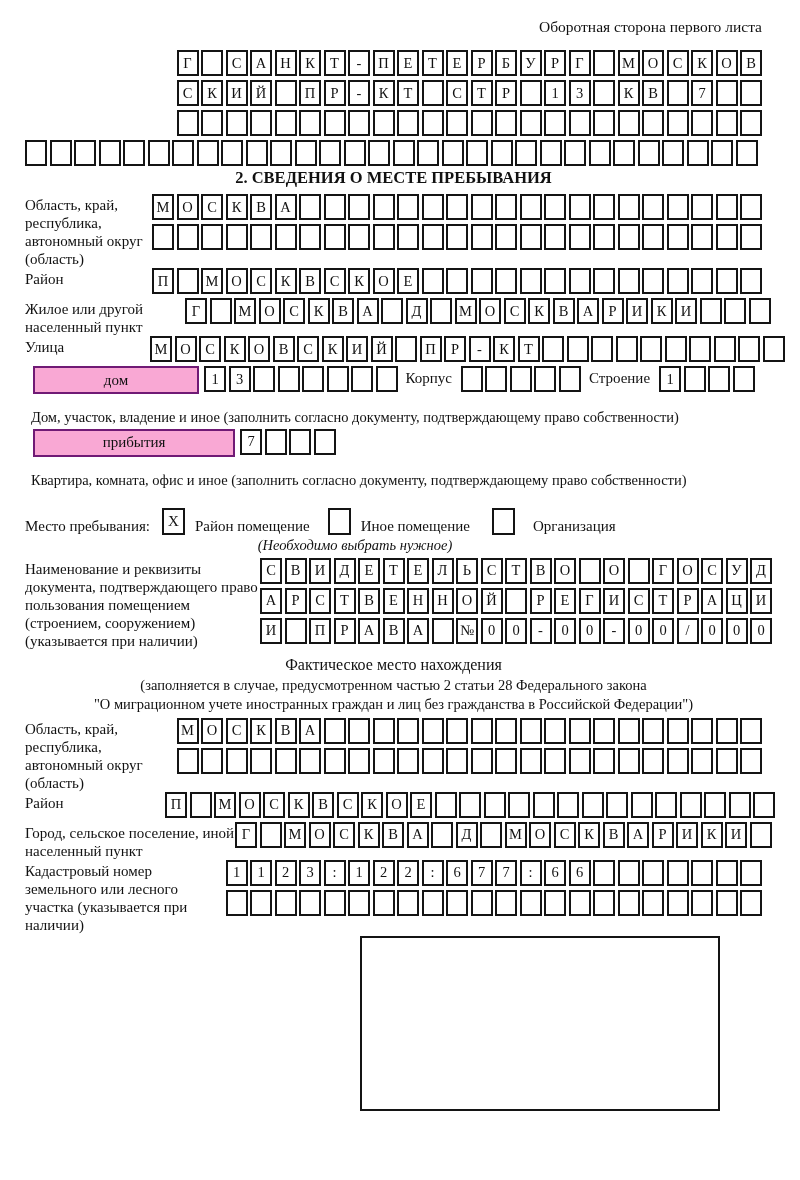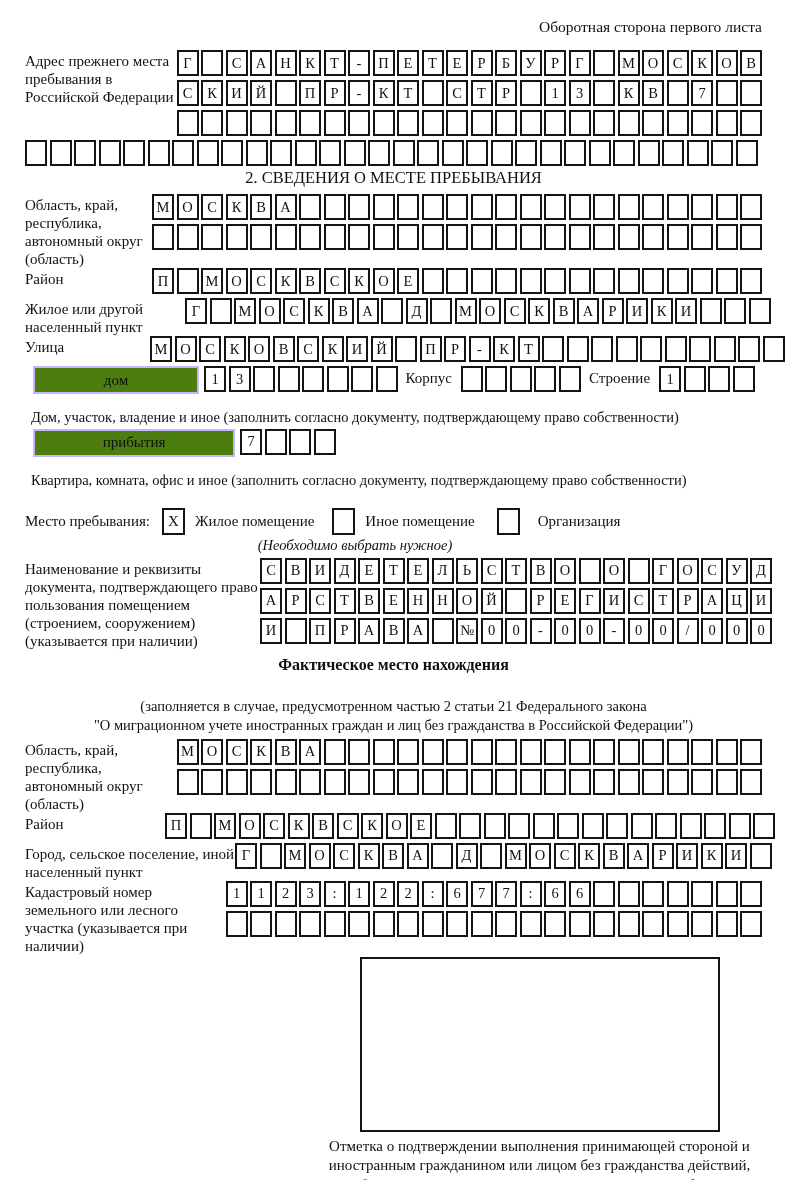--- a/index.html
+++ b/index.html
@@ -29,55 +29,54 @@
     flex:none;box-sizing:border-box;
     width:22px;height:26px;
     border:2px solid #141414;
     display:flex;align-items:center;justify-content:center;
     font-size:14.5px;background:#fff;
   }
   .fullrow{justify-content:flex-start;margin-bottom:2px;}
   .note{font-size:14.5px;line-height:1.24;}
   .center{text-align:center;}
   .leftnote{margin:15px 0 2px 6px;}
-  .sec-title{text-align:center;font-weight:normal;font-size:16.5px;margin:2px 0 6px 0;}
+  .sec-title{text-align:center;font-weight:bold;font-size:16.5px;margin:2px 0 6px 0;}
   .widebox{
-    box-sizing:border-box;border:2px solid #c4b5fd;height:28px;
+    box-sizing:border-box;border:2px solid #701a75;height:28px;
     display:flex;align-items:center;justify-content:center;
-    font-size:15px;background:#4d7c0f;flex:none;
+    font-size:15px;background:#f9a8d4;flex:none;
   }
   .dombox{width:166px;margin-left:8px;}
   .kvbox{width:202px;margin-left:8px;}
   .inlinerow{display:flex;align-items:flex-start;margin-bottom:2px;}
   .inline-label{font-size:15px;padding:4px 4px 0 8px;flex:none;}
   .cellrow.inline{margin-bottom:0;margin-left:5px;}
-  .mesto-row{display:flex;align-items:center;margin-top:18px;}
+  .mesto-row{display:flex;align-items:flex-end;margin-top:18px;}
   .mesto-label{font-size:15px;flex:none;}
   .checkbox{
     flex:none;box-sizing:border-box;width:23px;height:27px;
     border:2px solid #141414;display:flex;align-items:center;justify-content:center;
     font-size:15px;margin:0 10px 0 12px;background:#fff;
   }
   .opt-label{font-size:15px;flex:none;}
   .choose-note{font-size:14.5px;margin:2px 0 4px 215px;width:230px;text-align:center;font-style:italic;}
-  .fact-title{text-align:center;font-weight:bold;font-size:16px;margin:6px 0 23px 0;}
+  .fact-title{text-align:center;font-weight:normal;font-size:16px;margin:6px 0 2px 0;}
   .fact-note{text-align:center;font-size:14.5px;line-height:1.3;}
   .stamp-wrap{width:445px;margin-left:auto;margin-top:2px;}
   .stamp-box{width:360px;height:175px;border:2.5px solid #141414;margin:0 auto;box-sizing:border-box;background:#fff;}
   .stamp-caption{text-align:center;font-size:15px;line-height:1.3;margin-top:5px;}
 </style>
 </head>
 <body>
 
 <div class="page">
 
   <div class="corner-note">Оборотная сторона первого листа</div>
 
   <div class="field">
-    <div class="flabel w150">Адрес прежнего места пребывания в Российской Федерации</div>
     <div class="rows">
       <div class="cellrow">
           <span class="cell">Г</span>
           <span class="cell"></span>
           <span class="cell">С</span>
           <span class="cell">А</span>
           <span class="cell">Н</span>
           <span class="cell">К</span>
           <span class="cell">Т</span>
           <span class="cell">-</span>
@@ -387,21 +386,21 @@
         <span class="cell"></span>
         <span class="cell"></span>
         <span class="cell"></span>
       </div>
   </div>
   <div class="note leftnote">Квартира, комната, офис и иное (заполнить согласно документу, подтверждающему право собственности)</div>
 
   <div class="mesto-row">
     <div class="mesto-label">Место пребывания:</div>
     <div class="checkbox">X</div>
-    <div class="opt-label">Жилое помещение</div>
+    <div class="opt-label">Район помещение</div>
     <div class="checkbox" style="margin-left:18px;"></div>
     <div class="opt-label">Иное помещение</div>
     <div class="checkbox" style="margin-left:22px;margin-right:18px;"></div>
     <div class="opt-label">Организация</div>
   </div>
   <div class="choose-note">(Необходимо выбрать нужное)</div>
 
   <div class="field">
     <div class="flabel w235">Наименование и реквизиты документа, подтверждающего право пользования помещением (строением, сооружением) (указывается при наличии)</div>
     <div class="rows">
@@ -471,21 +470,21 @@
           <span class="cell">0</span>
           <span class="cell">/</span>
           <span class="cell">0</span>
           <span class="cell">0</span>
           <span class="cell">0</span>
         </div>
     </div>
   </div>
 
   <div class="fact-title">Фактическое место нахождения</div>
-  <div class="fact-note">(заполняется в случае, предусмотренном частью 2 статьи 21 Федерального закона</div>
+  <div class="fact-note">(заполняется в случае, предусмотренном частью 2 статьи 28 Федерального закона</div>
   <div class="fact-note" style="margin-bottom:4px;">"О миграционном учете иностранных граждан и лиц без гражданства в Российской Федерации")</div>
 
   <div class="field">
     <div class="flabel w140">Область, край, республика, автономный округ (область)</div>
     <div class="rows">
       <div class="cellrow">
           <span class="cell">М</span>
           <span class="cell">О</span>
           <span class="cell">С</span>
           <span class="cell">К</span>
@@ -651,16 +650,15 @@
           <span class="cell"></span>
           <span class="cell"></span>
           <span class="cell"></span>
           <span class="cell"></span>
         </div>
     </div>
   </div>
 
   <div class="stamp-wrap">
     <div class="stamp-box"></div>
-    <div class="stamp-caption">Отметка о подтверждении выполнения принимающей стороной и иностранным гражданином или лицом без гражданства действий, необходимых для его постановки на учет по месту пребывания</div>
   </div>
 
 </div>
 
 </body></html>

